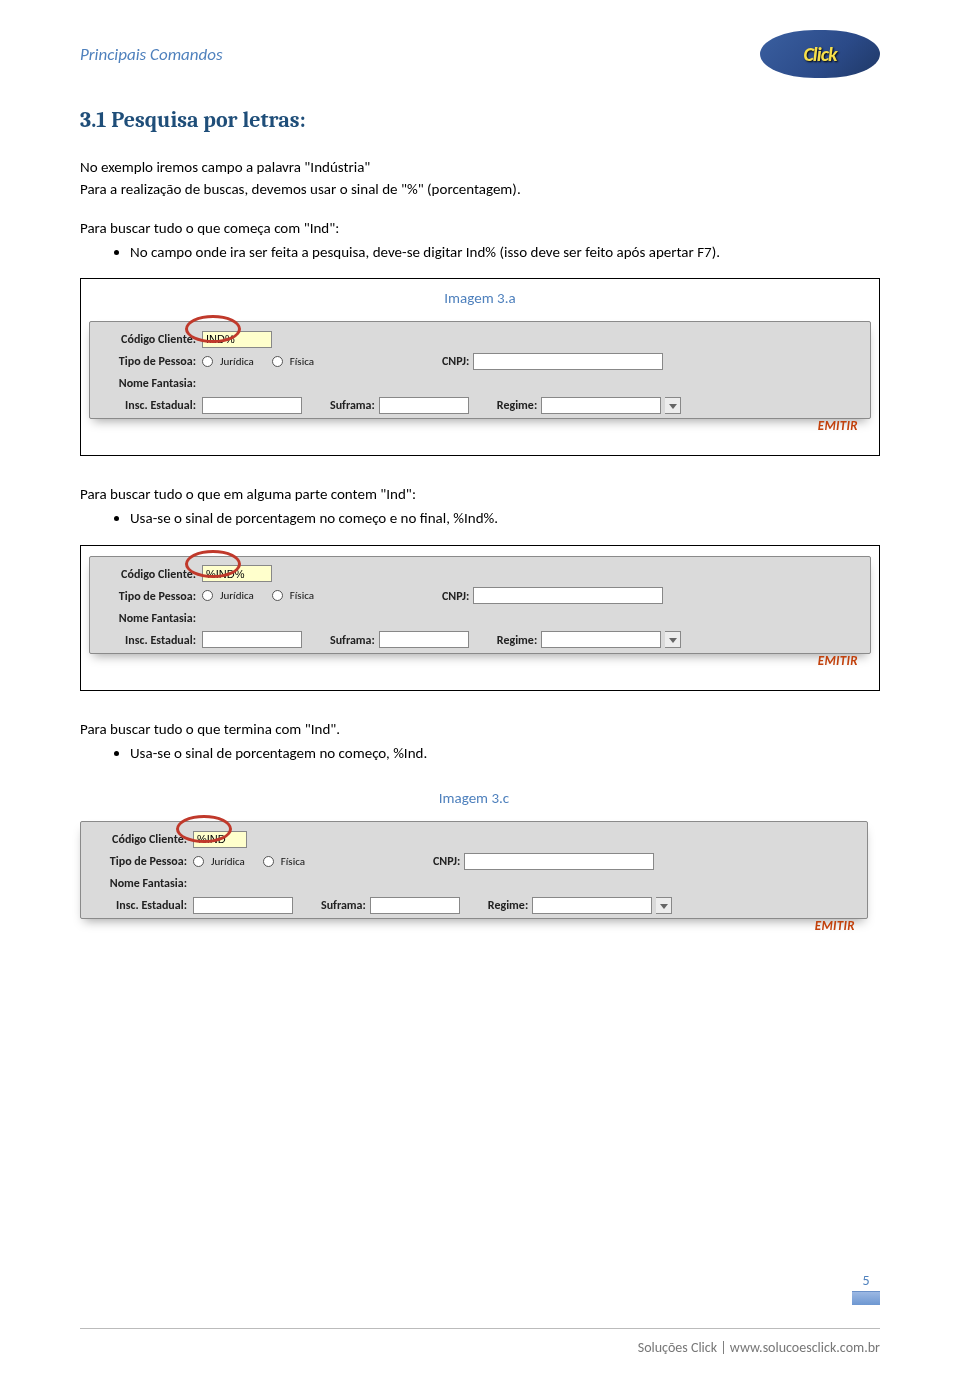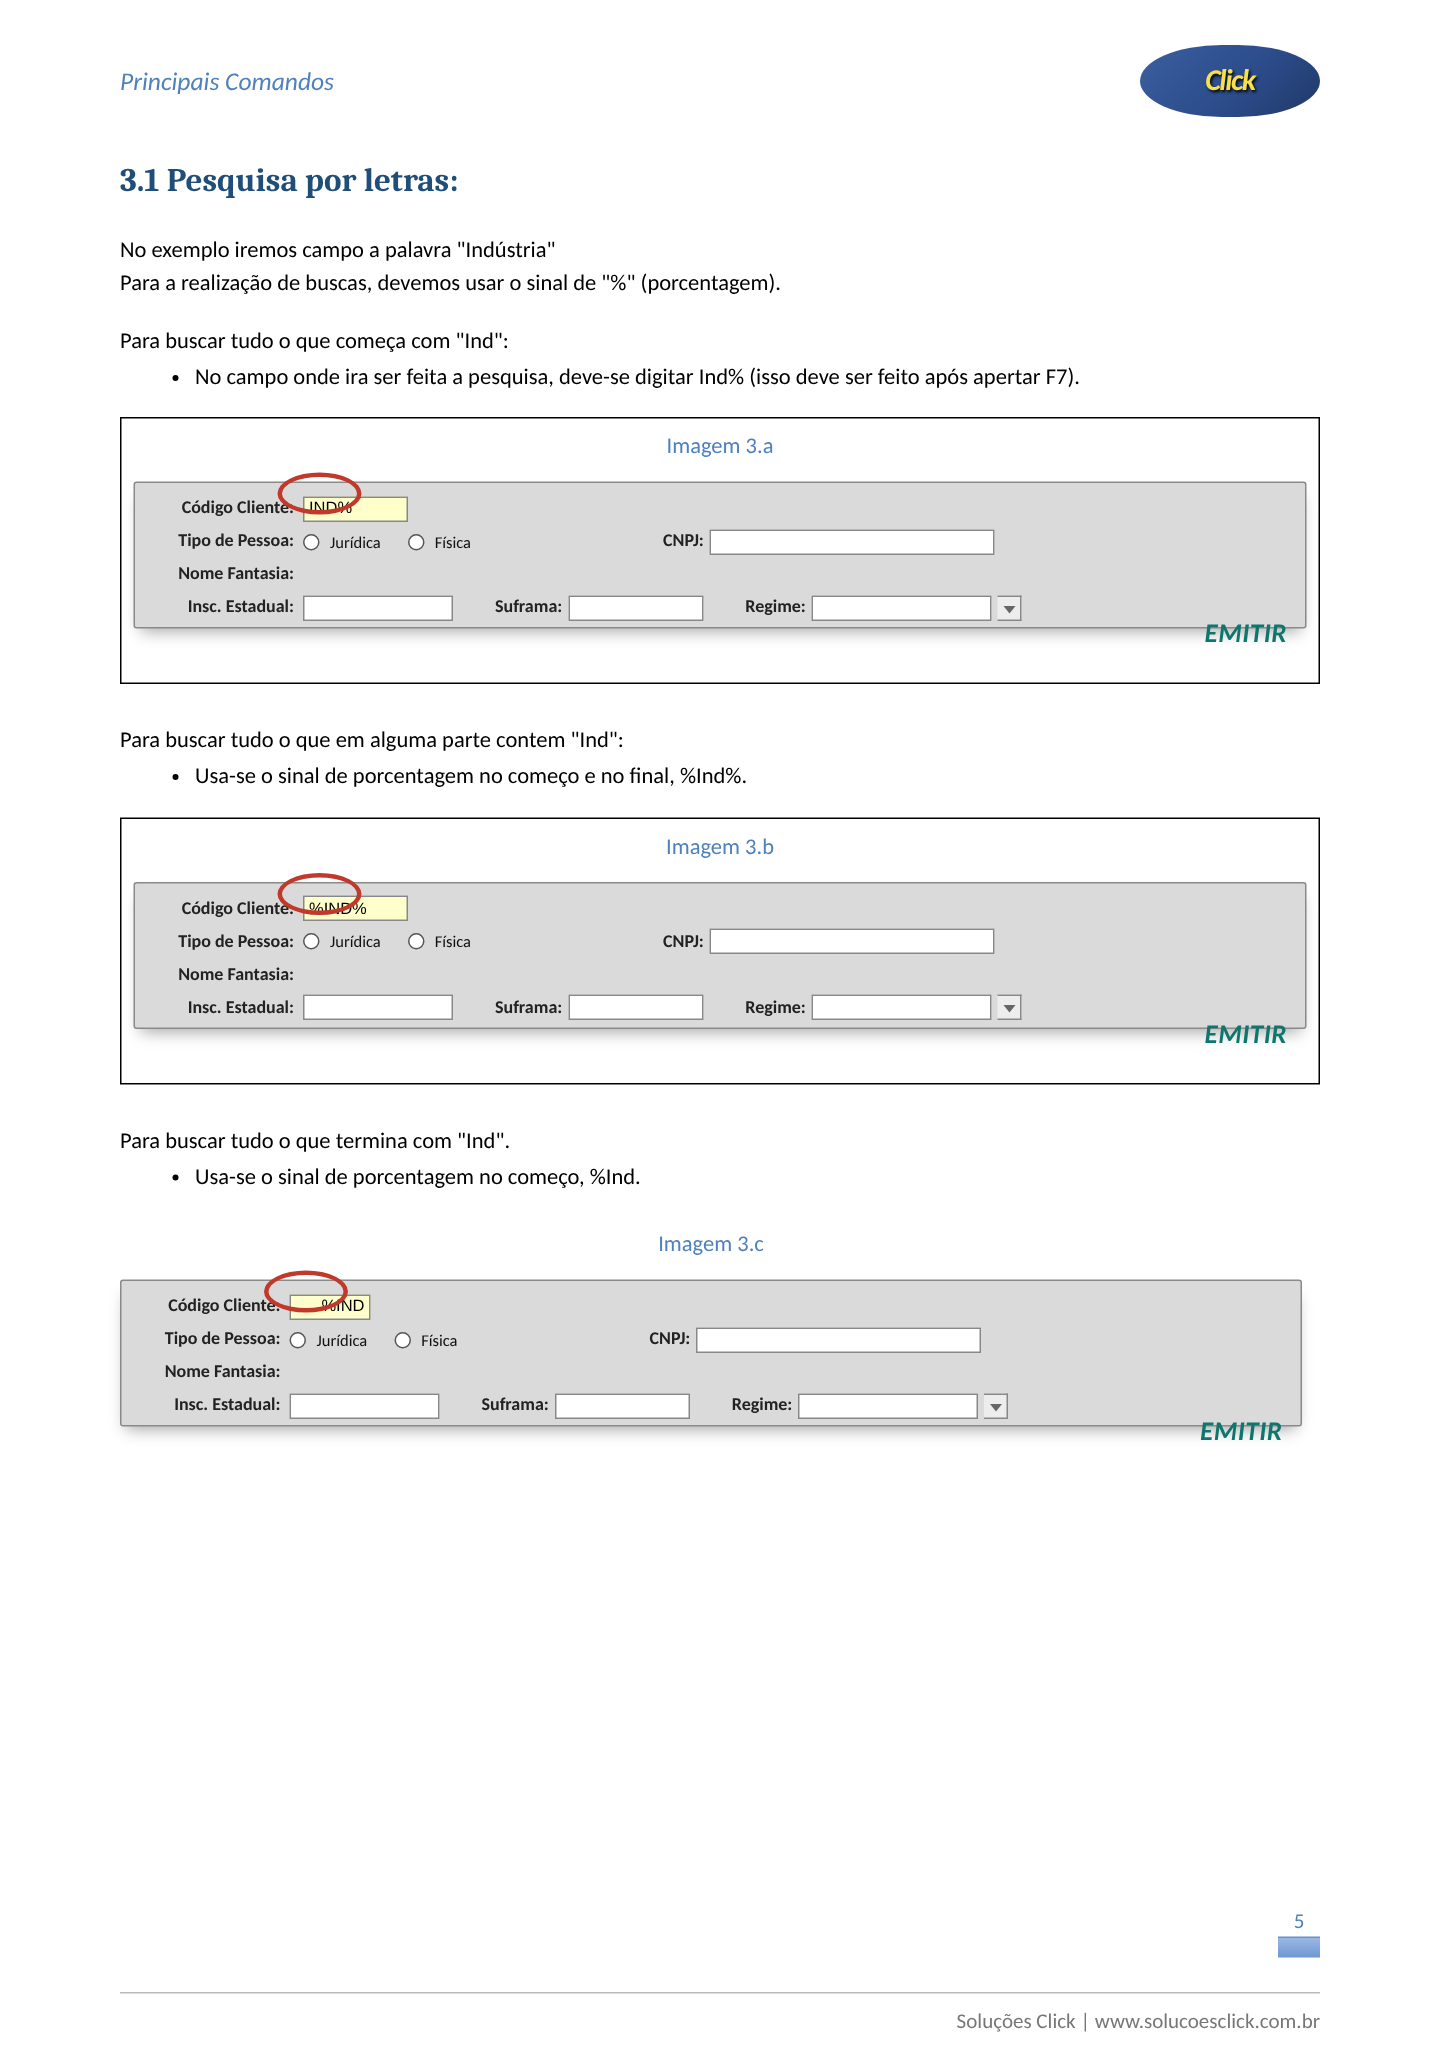--- a/index.html
+++ b/index.html
@@ -115,24 +115,24 @@
     position: absolute;
     width: 56px; height: 28px;
     border: 3px solid #C0392B;
     border-radius: 50%/50%;
     pointer-events: none;
   }
   .emitir {
     position: absolute;
     right: 12px;
     bottom: -15px;
-    color: #0f766e;
+    color: #c2410c;
     font-weight: bold;
     font-style: italic;
-    font-size: 18px;
+    font-size: 13px;
     letter-spacing: 0.3px;
   }
   .spacer { height: 22px; }
   .select-arrow {
     width:16px; height:17px; background:#ededed;
     border:1px solid #888; border-left:none;
     position:relative;
   }
   .select-arrow::after{
     content:""; position:absolute; left:4px; top:6px;
@@ -232,21 +232,20 @@
   </div>
   <div class="spacer"></div>
 </div>
 
 <p class="para" style="margin-bottom:4px">Para buscar tudo o que em alguma parte contem "Ind":</p>
 <ul class="bullet">
   <li>Usa-se o sinal de porcentagem no começo e no final, %Ind%.</li>
 </ul>
 
 <div class="fig-box">
-  <div class="caption">Imagem 3.b</div>
   <div class="wrap-rel">
     <div class="form-panel">
       <div class="form-row">
         <span class="lbl w1">Código Cliente:</span>
         <input class="inp highlight" style="width: 70px;" value="%IND%">
       </div>
       <div class="form-row">
         <span class="lbl w1">Tipo de Pessoa:</span>
         <span class="radio-dot">
             <span class="dot"></span>
@@ -287,21 +286,21 @@
 <ul class="bullet">
   <li>Usa-se o sinal de porcentagem no começo, %Ind.</li>
 </ul>
 
 <div class="fig-box no-border">
   <div class="caption">Imagem 3.c</div>
   <div class="wrap-rel">
     <div class="form-panel">
       <div class="form-row">
         <span class="lbl w1">Código Cliente:</span>
-        <input class="inp highlight" style="width: 54px; text-align: right;" value="%IND">
+        <input class="inp highlight" style="width: 54px;" value="%IND">
       </div>
       <div class="form-row">
         <span class="lbl w1">Tipo de Pessoa:</span>
         <span class="radio-dot">
             <span class="dot"></span>
             <span>Jurídica</span>
           </span>
         <span style="width:10px"></span>
         <span class="radio-dot">
             <span class="dot"></span>

